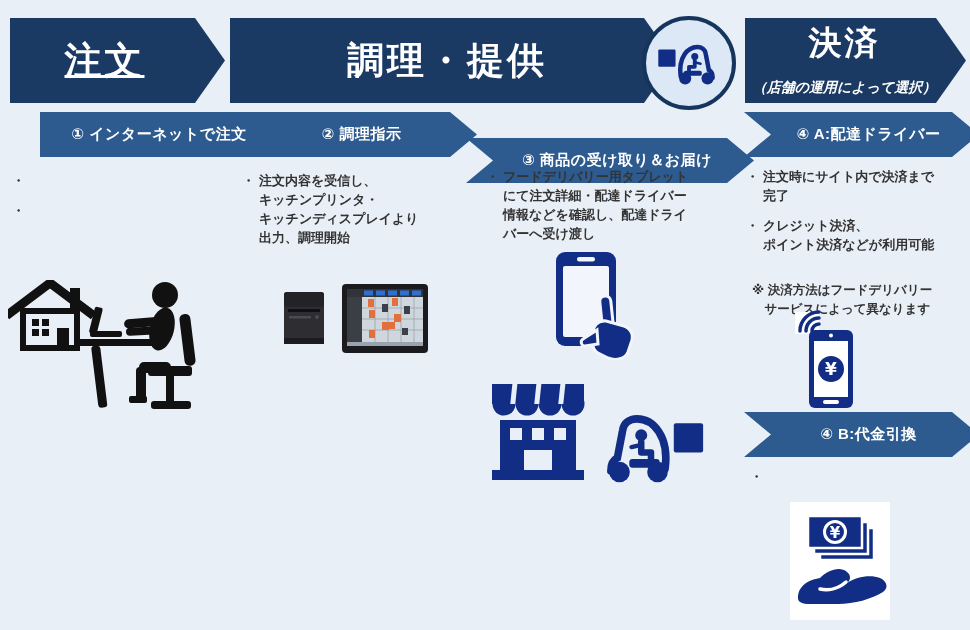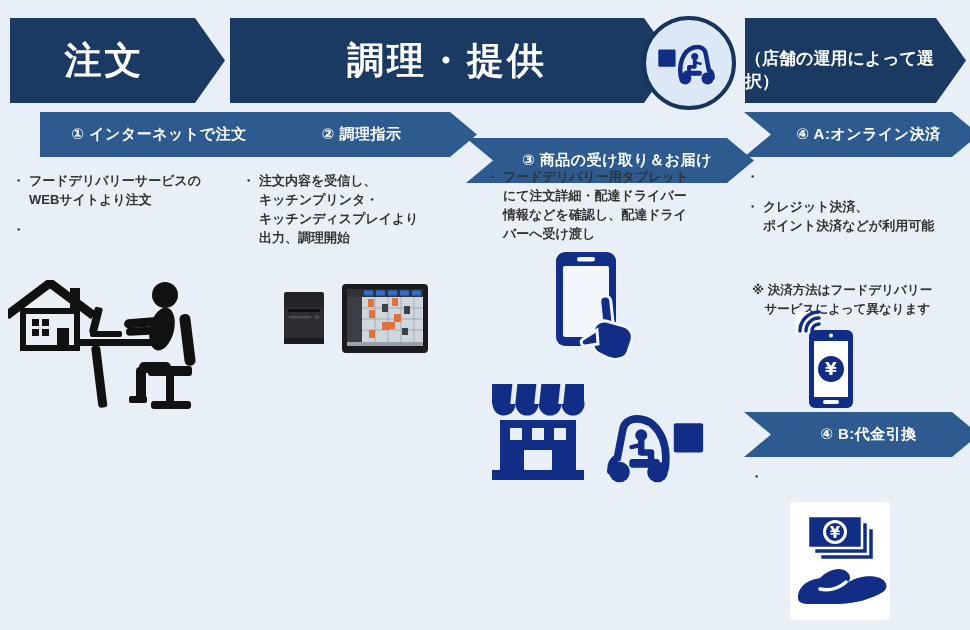--- a/index.html
+++ b/index.html
@@ -10,21 +10,21 @@
   }
   .abs{position:absolute;}
   
   .banner{
     background:var(--banner,#1b3a63);color:#fff;
     clip-path:polygon(0 0,calc(100% - 30px) 0,100% 50%,calc(100% - 30px) 100%,0 100%);
     display:flex;flex-direction:column;align-items:center;justify-content:center;
   }
   .banner .big{font-size:37px;font-weight:600;letter-spacing:3px;padding-right:26px;}
   .banner .big3{font-size:33px;font-weight:600;letter-spacing:3px;padding-right:22px;line-height:1.15;}
-  .banner .sub{font-size:17px;font-weight:bold;padding-right:22px;margin-top:18px;letter-spacing:0;}
+  .banner .sub{font-size:14px;font-weight:bold;padding-right:22px;margin-top:18px;letter-spacing:0;font-style:italic;}
   
   .badge{
     width:94px;height:94px;border-radius:50%;
     background:var(--circle_bg,#dce8f5);
     border:4px solid var(--circle_border,#16355d);
     box-sizing:border-box;z-index:3;
     display:flex;align-items:center;justify-content:center;
   }
   
   .step{
@@ -39,21 +39,21 @@
   .bullet{display:flex;gap:4px;color:var(--text,#333);font-size:13px;font-weight:600;line-height:1.45;}
   .bullet .mk{flex:0 0 auto;}
   .bullet .tx{white-space:pre-line;}
   .note{color:var(--text,#333);font-size:12.5px;font-weight:600;line-height:1.5;white-space:pre-line;}
   .flip svg{transform:scaleX(-1);}
   svg{display:block;}
 </style>
 </head>
 <body>
 
-<div class="abs banner" style="left:10px;top:18px;width:215px;height:85px;">
+<div class="abs banner" style="left:10px;top:18px;width:215px;height:85px;text-decoration:underline;">
   <span class="big">注文</span>
 </div>
 
 <div class="abs banner" style="left:230px;top:18px;width:428px;height:85px;padding-left:16px;">
   <span class="big">調理・提供</span>
 </div>
 
 <div class="abs badge" style="left:642px;top:16px;">
   <span>
     <svg width="64" height="46" viewBox="0 0 100 70">
@@ -63,41 +63,40 @@
       <circle cx="59" cy="25" r="5.5" fill="var(--icon)"></circle>
       <path d="M59,31 L59,41 L50,41 L50,50" stroke="var(--icon)" stroke-width="6" fill="none" stroke-linecap="round" stroke-linejoin="round"></path>
       <path d="M59,34 L68,36" stroke="var(--icon)" stroke-width="4" fill="none" stroke-linecap="round"></path>
       <circle cx="44" cy="59" r="9.5" fill="var(--icon)"></circle>
       <circle cx="79" cy="59" r="9.5" fill="var(--icon)"></circle>
     </svg>
   </span>
 </div>
 
 <div class="abs banner" style="left:745px;top:18px;width:221px;height:85px;">
+  <span class="big3">決済</span>
   <span class="sub">（店舗の運用によって選択）</span>
 </div>
 
 <div class="abs step chev-flat" style="left:10px;top:112px;width:218px;">
   <span>① インターネットで注文</span>
 </div>
 <div class="abs step chev" style="left:232px;top:112px;width:231px;">
   <span>② 調理指示</span>
 </div>
 <div class="abs step chev" style="left:466px;top:112px;width:274px;margin-top:26px;">
   <span>③ 商品の受け取り＆お届け</span>
 </div>
 <div class="abs step chev" style="left:744px;top:112px;width:221px;">
-  <span>④ A:オンライン決済</span>
+  <span>④ A:配達ドライバー</span>
 </div>
 
 <div class="abs col" style="left:12px;top:172px;width:218px;">
   <div class="bullet">
     <span class="mk">・</span>
-    <span class="tx">フードデリバリーサービスの
-WEBサイトより注文</span>
   </div>
   <div class="bullet">
     <span class="mk">・</span>
   </div>
 </div>
 
 <div class="abs" style="left:8px;top:280px;">
   <svg width="210" height="135" viewBox="0 0 210 135">
     <g fill="var(--pictogram)" stroke="var(--pictogram)">
       <rect x="62" y="8" width="10" height="20" stroke="none"></rect>
@@ -243,20 +242,22 @@
     <path d="M59,31 L59,41 L50,41 L50,50" stroke="var(--icon)" stroke-width="6" fill="none" stroke-linecap="round" stroke-linejoin="round"></path>
     <path d="M59,34 L68,36" stroke="var(--icon)" stroke-width="4" fill="none" stroke-linecap="round"></path>
     <circle cx="44" cy="59" r="9.5" fill="var(--icon)"></circle>
     <circle cx="79" cy="59" r="9.5" fill="var(--icon)"></circle>
   </svg>
 </div>
 
 <div class="abs col" style="left:746px;top:168px;width:222px;">
   <div class="bullet">
     <span class="mk">・</span>
+    <span class="tx">注文時にサイト内で決済まで
+完了</span>
   </div>
   <div class="bullet">
     <span class="mk">・</span>
     <span class="tx">クレジット決済、
 ポイント決済などが利用可能</span>
   </div>
 </div>
 
 <div class="abs note" style="left:752px;top:270px;width:212px;margin-top:11px;">※ 決済方法はフードデリバリー
 　サービスによって異なります</div>

